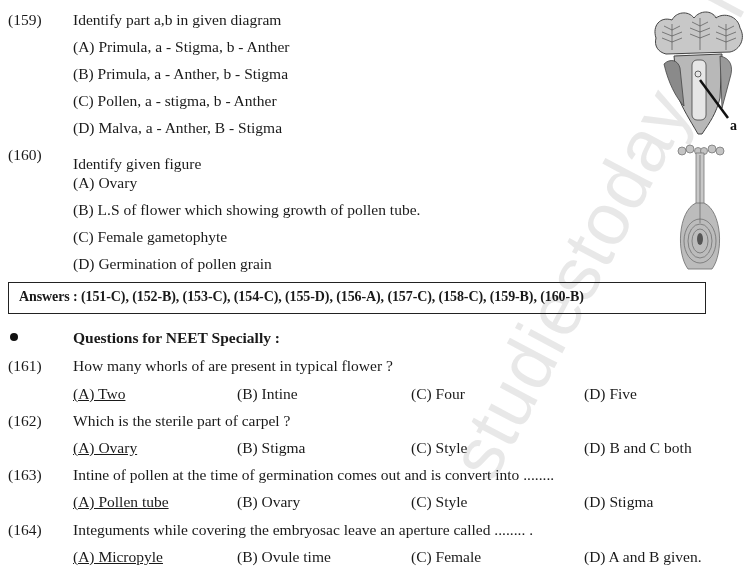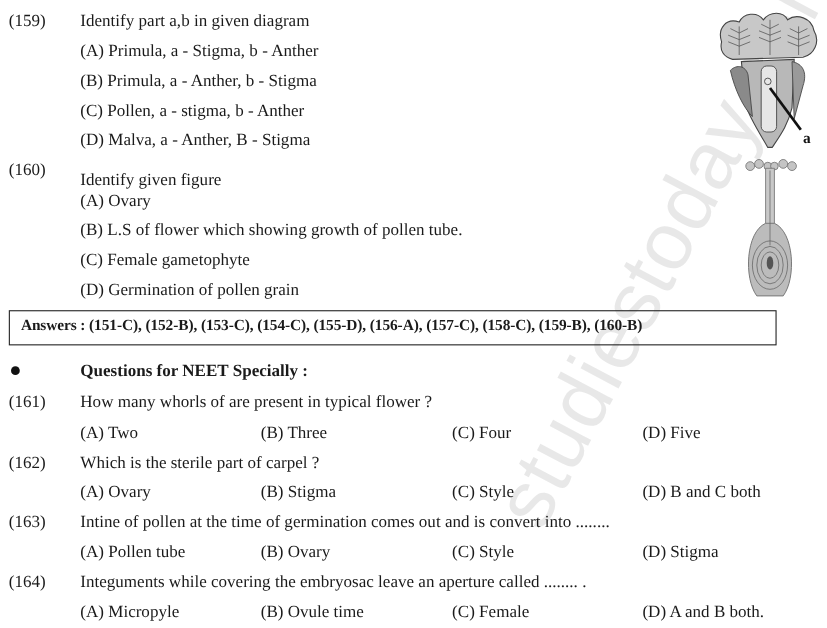--- a/index.html
+++ b/index.html
@@ -5,21 +5,21 @@
   html, body { margin: 0; padding: 0; background: #ffffff; }
   body {
     width: 752px; height: 571px; position: relative; overflow: hidden;
     font-family: "Liberation Serif", "DejaVu Serif", serif;
     color: #1a1a1a; font-size: 15.5px;
   }
   .abs { position: absolute; white-space: nowrap; line-height: 18px; }
   .num { left: 8px; }
   .stem { left: 73px; }
   .opt { left: 73px; text-align: center; }
-  .col-a { left: 73px; }
+  .col-a { left: 73px; text-decoration: underline; }
   .col-b { left: 237px; }
   .col-c { left: 411px; }
   .col-d { left: 584px; }
   .answers-box {
     position: absolute; left: 8px; top: 282px; width: 698px; height: 32px;
     border: 1.5px solid #222; box-sizing: border-box;
   }
   .answers-text {
     position: absolute; left: 10px; top: 6px; font-weight: bold; font-size: 14px;
     white-space: nowrap; letter-spacing: -0.1px;
@@ -114,21 +114,21 @@
 <div class="answers-box">
   <div class="answers-text">Answers : (151-C), (152-B), (153-C), (154-C), (155-D), (156-A), (157-C), (158-C), (159-B), (160-B)</div>
 </div>
 
 <div class="bullet"></div>
 <div class="abs stem section-title" style="top:329px">Questions for NEET Specially :</div>
 
 <div class="abs num" style="top:357px">(161)</div>
 <div class="abs stem" style="top:357px">How many whorls of are present in typical flower ?</div>
 <div class="abs col-a" style="top:385px">(A) Two</div>
-<div class="abs col-b" style="top:385px">(B) Three</div>
+<div class="abs col-b" style="top:385px">(B) Intine</div>
 <div class="abs col-c" style="top:385px">(C) Four</div>
 <div class="abs col-d" style="top:385px">(D) Five</div>
 
 <div class="abs num" style="top:412px">(162)</div>
 <div class="abs stem" style="top:412px">Which is the sterile part of carpel ?</div>
 <div class="abs col-a" style="top:439px">(A)  Ovary</div>
 <div class="abs col-b" style="top:439px">(B) Stigma</div>
 <div class="abs col-c" style="top:439px">(C) Style</div>
 <div class="abs col-d" style="top:439px">(D) B and C both</div>
 
@@ -137,13 +137,13 @@
 <div class="abs col-a" style="top:493px">(A) Pollen tube</div>
 <div class="abs col-b" style="top:493px">(B) Ovary</div>
 <div class="abs col-c" style="top:493px">(C) Style</div>
 <div class="abs col-d" style="top:493px">(D) Stigma</div>
 
 <div class="abs num" style="top:521px">(164)</div>
 <div class="abs stem" style="top:521px">Integuments while covering the embryosac leave an aperture called ........ .</div>
 <div class="abs col-a" style="top:548px">(A) Micropyle</div>
 <div class="abs col-b" style="top:548px">(B) Ovule time</div>
 <div class="abs col-c" style="top:548px">(C) Female</div>
-<div class="abs col-d" style="top:548px">(D) A and B both.</div>
+<div class="abs col-d" style="top:548px">(D) A and B given.</div>
 
 </body></html>

